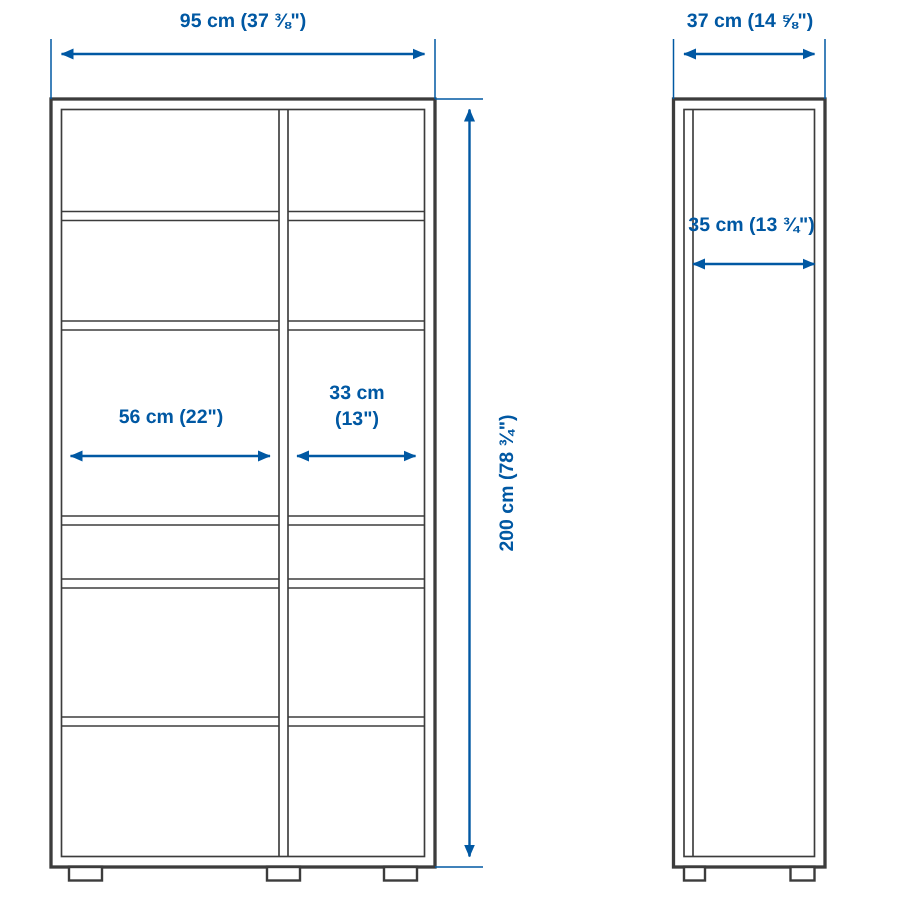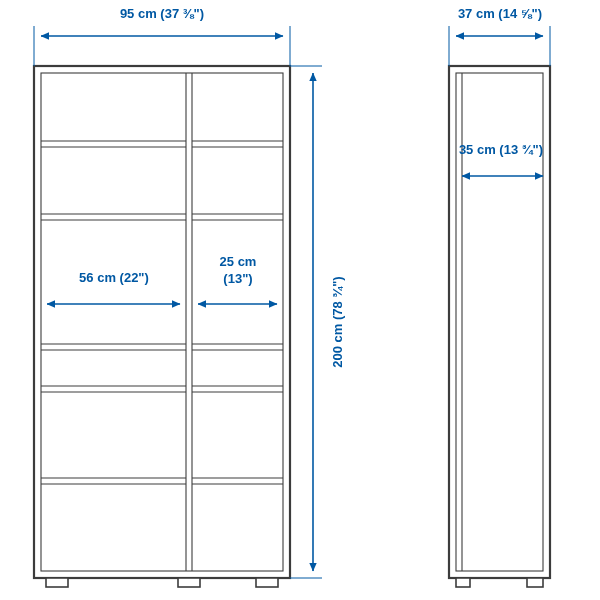--- a/index.html
+++ b/index.html
@@ -135,20 +135,20 @@
       <line x1="462" y1="176" x2="543" y2="176" stroke="#0058a3" stroke-width="1.6" marker-start="url(#arrStart)" marker-end="url(#arrEnd)"></line>
     </g>
   </svg>
 
   <div class="dim-label center" style="left:52px; top:6px; width:220px;">95 cm (37 ⅜")</div>
 
   <div class="dim-label center vert" style="left:258px; top:314px; width:160px; transform: rotate(-90deg);">200 cm (78 ¾")</div>
 
   <div class="dim-label center" style="left:37px; top:270px; width:154px;">56 cm (22")</div>
 
-  <div class="dim-label center" style="left:198px; top:254px; width:80px;">25 cm</div>
+  <div class="dim-label center" style="left:198px; top:254px; width:80px;">33 cm</div>
   <div class="dim-label center" style="left:198px; top:271px; width:80px;">(13")</div>
 
   <div class="dim-label center" style="left:418px; top:6px; width:164px;">37 cm (14 ⅝")</div>
 
   <div class="dim-label center" style="left:420px; top:142px; width:162px;">35 cm (13 ¾")</div>
 
 </div>
 
 </body></html>

